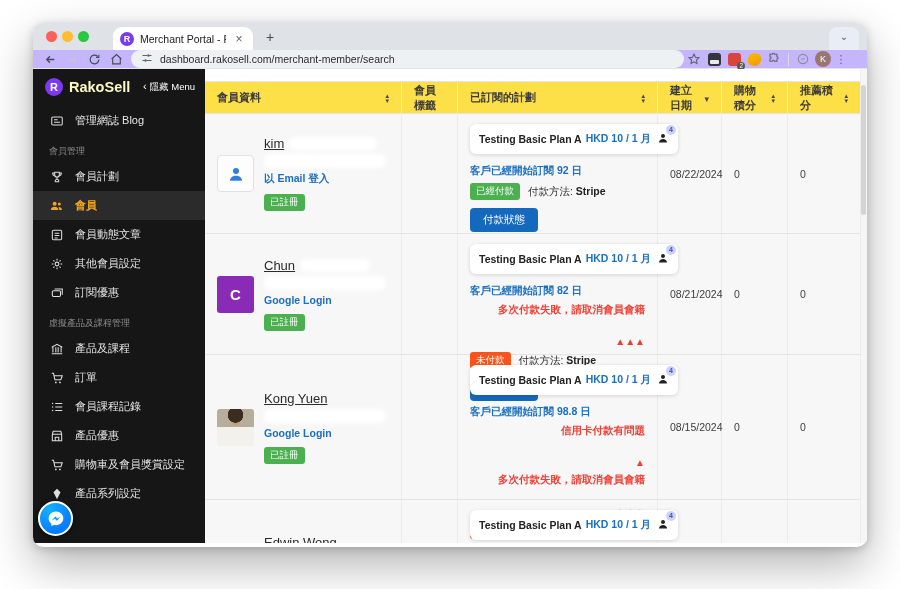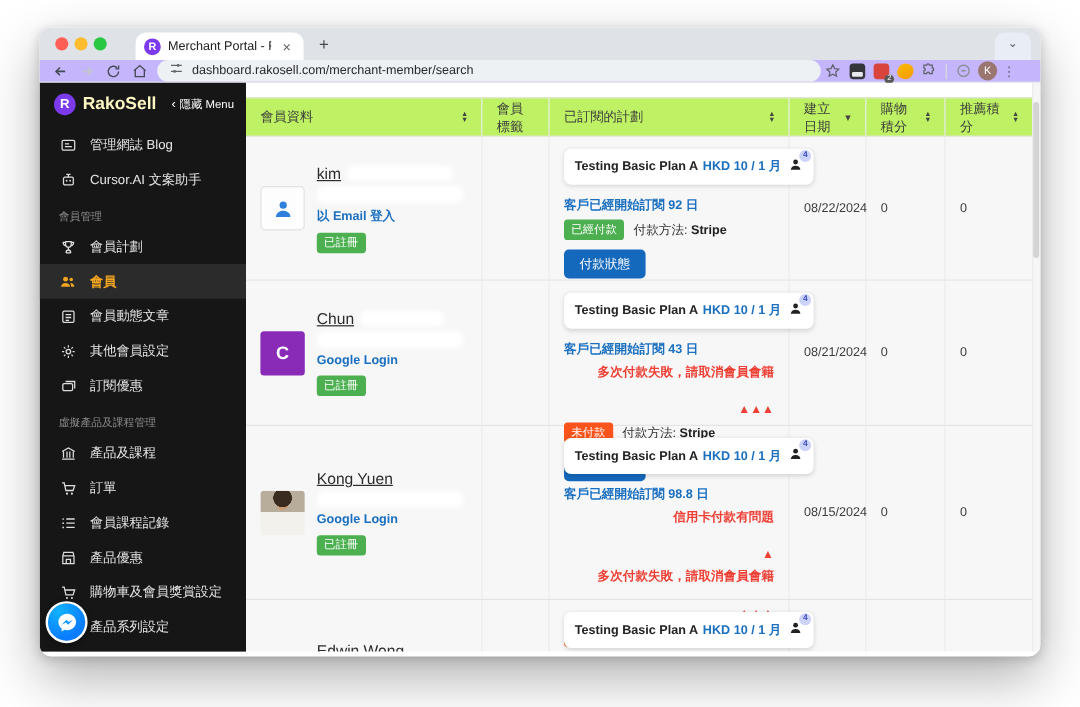--- a/index.html
+++ b/index.html
@@ -73,21 +73,21 @@
     background:radial-gradient(circle at 30% 20%, #12b3ff, #0a7cff 70%); border:2px solid #fff;
     box-shadow:0 2px 6px rgba(0,0,0,.35); display:flex; align-items:center; justify-content:center; z-index:5; }
 
   
   .main { flex:1; background:#fff; position:relative; overflow:hidden; }
   .scrollstrip { position:absolute; right:0; top:0; bottom:0; width:7px; background:#f6f6f6; border-left:1px solid #ececec; }
   .scrollthumb { position:absolute; right:1px; top:16px; width:5px; height:130px; border-radius:3px; background:#d4d4d4; }
 
   .tablewrap { position:absolute; left:0; top:12px; width:655px; }
   .trow { display:flex; background:#f7f7f8; border-bottom:1px solid #e4e4e6; }
-  .thead { background:#bef264; border-top:1px solid #e4e4e6; font-weight:normal;align-items:flex-end; }
+  .thead { background:#fde047; border-top:1px solid #e4e4e6; font-weight:bold;align-items:flex-end; }
   .cell { border-right:1px solid #ebebec; padding:0 12px; }
   .c1{ width:197px; } .c2{ width:56px; } .c3{ width:200px; } .c4{ width:64px; } .c5{ width:66px; } .c6{ flex:1; border-right:none; }
   .thead .cell { display:flex; align-items:center; height:31px; font-size:11px; color:#3b3b3b; }
   .thead .c1, .thead .c3 { justify-content:space-between; }
   .sortboth { display:inline-flex; flex-direction:column; color:#444; margin-left:5px; }
   .sortboth::before{ content:"\25B4"; font-size:7px; line-height:5px; }
   .sortboth::after { content:"\25BE"; font-size:7px; line-height:5px; }
   .sortdesc::after { content:"\25BE"; font-size:9px; color:#444; margin-left:4px; }
 
   .r1{ height:120px; } .r2{ height:121px; } .r3{ height:145px; } .r4{ height:76px; border-bottom:none; }
@@ -223,31 +223,20 @@
           <div style="height: 4px;"></div>
           <div class="side-item">
             <span class="icn">
               <svg width="14" height="14" viewBox="0 0 24 24" fill="none" stroke-width="1.8">
                 <rect x="3" y="5" width="18" height="14" rx="2"></rect>
                 <path d="M7 10h6M7 14h10"></path>
               </svg>
             </span>
             <span>管理網誌 Blog</span>
           </div>
-          <div class="side-item">
-            <span class="icn">
-              <svg width="14" height="14" viewBox="0 0 24 24" fill="none" stroke-width="1.8">
-                <rect x="5" y="8" width="14" height="11" rx="2"></rect>
-                <path d="M12 8V4M9 4h6"></path>
-                <circle class="fl" cx="9.5" cy="13" r="1.3"></circle>
-                <circle class="fl" cx="14.5" cy="13" r="1.3"></circle>
-              </svg>
-            </span>
-            <span>Cursor.AI 文案助手</span>
-          </div>
           <div class="sec-label">會員管理</div>
           <div class="side-item">
             <span class="icn">
               <svg width="14" height="14" viewBox="0 0 24 24" fill="none" stroke-width="1.8">
                 <path d="M8 4h8v4a4 4 0 0 1-8 0z"></path>
                 <path d="M8 5H4.5c0 3 1.5 4.6 3.7 4.9M16 5h3.5c0 3-1.5 4.6-3.7 4.9M12 12v4M8.5 20h7M12 16c-1 0-3 .8-3.5 4M12 16c1 0 3 .8 3.5 4"></path>
               </svg>
             </span>
             <span>會員計劃</span>
           </div>
@@ -444,21 +433,21 @@
               <span class="plan-name">Testing Basic Plan A</span>
               <span class="plan-price">HKD 10 / 1 月</span>
               <span class="plan-count">
                 <svg width="12" height="12" viewBox="0 0 24 24">
                     <circle cx="12" cy="8" r="4" fill="#222"></circle>
                     <path d="M4 21c0-4.2 3.6-6.8 8-6.8s8 2.6 8 6.8z" fill="#222"></path>
                   </svg>
                 <span class="cnt">4</span>
               </span>
             </div>
-            <div class="statline">客戶已經開始訂閱 43 日</div>
+            <div class="statline">客戶已經開始訂閱 82 日</div>
             <div class="warnline">
                 <span>多次付款失敗，請取消會員會籍</span>
                 <span class="tri3"></span>
               </div>
             <div class="payrow">
               <span class="badge orange">未付款</span>
               <span class="paymethod"><span>付款方法:</span> <b>Stripe</b></span>
             </div>
             <span class="paybtn">付款狀態</span>
           </div>

